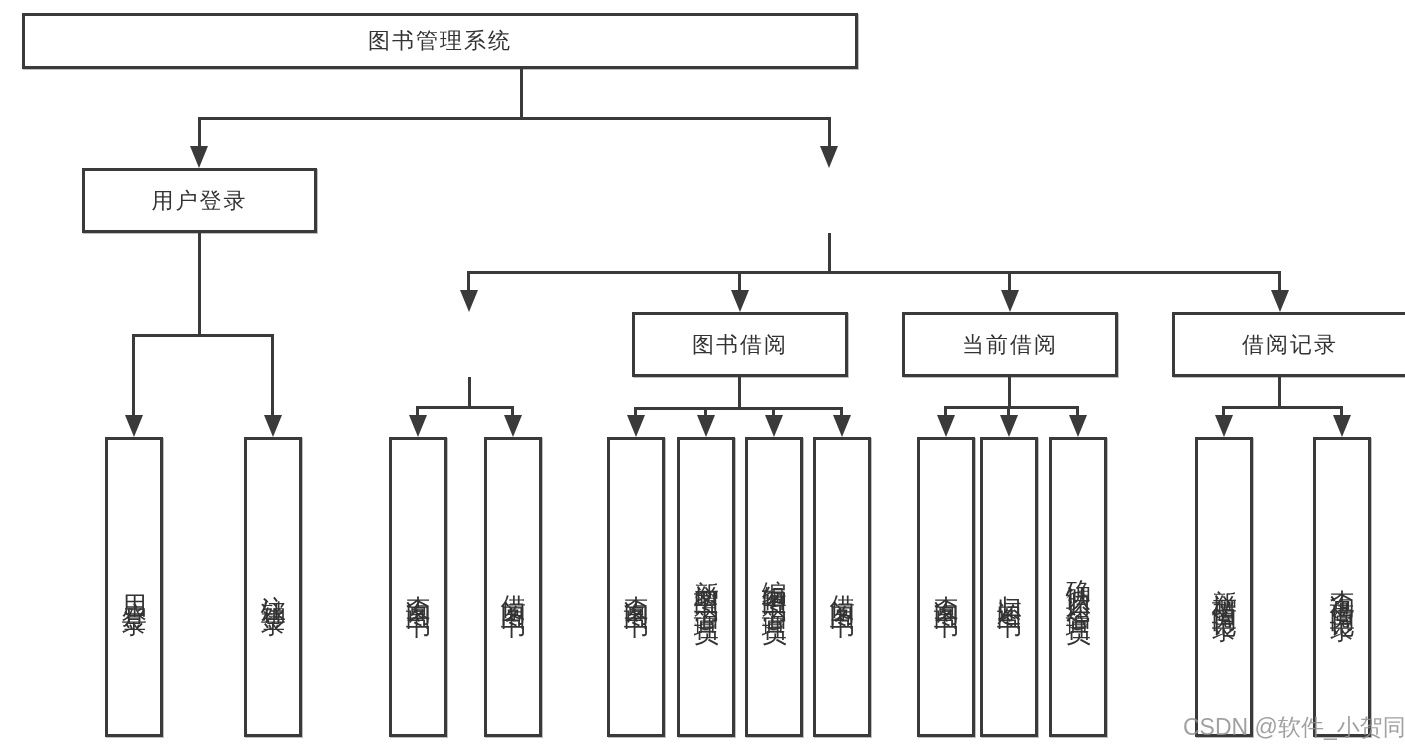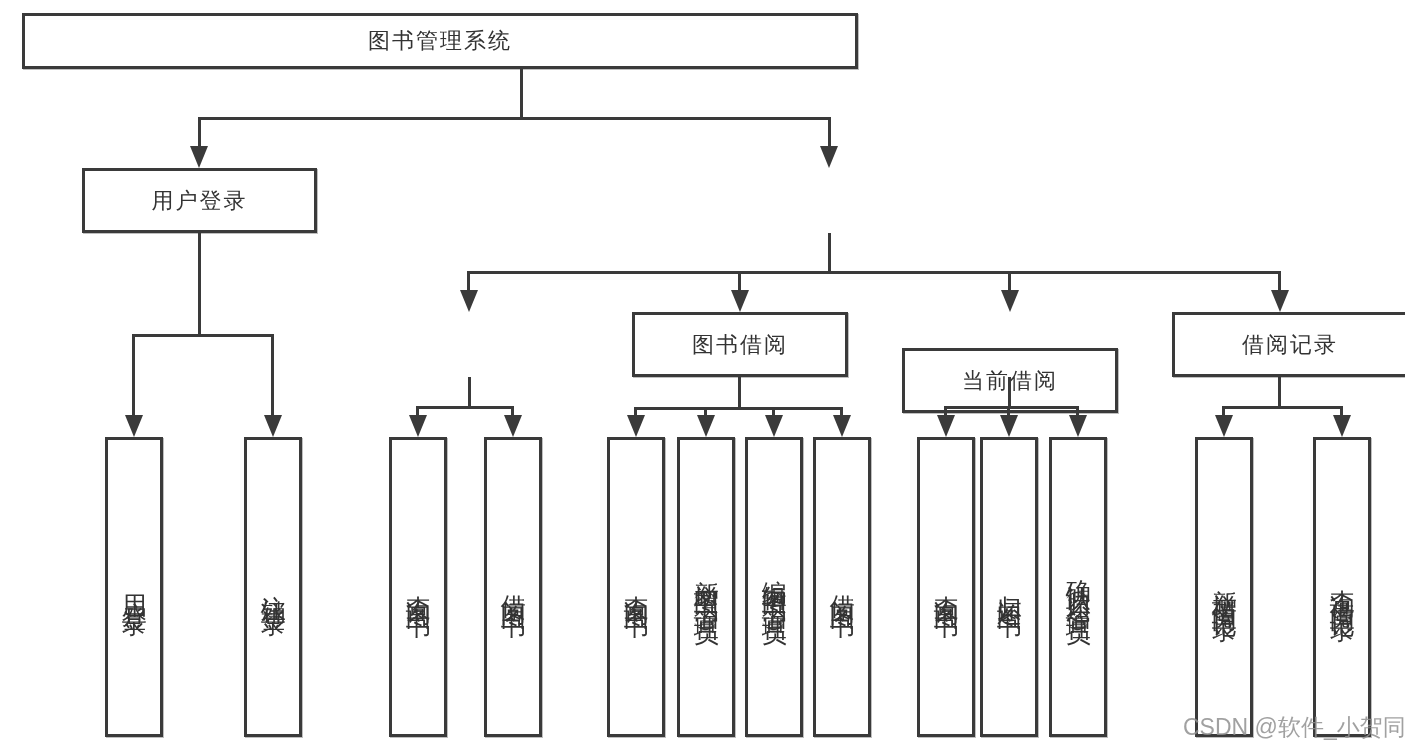--- a/index.html
+++ b/index.html
@@ -40,21 +40,21 @@
     <span>图书管理系统</span>
   </div>
 
   <div class="box" style="left:82px; top:168px; width:235px; height:65px;">
     <span>用户登录</span>
   </div>
 
   <div class="box" style="left:632px; top:312px; width:216px; height:65px;">
     <span>图书借阅</span>
   </div>
-  <div class="box" style="left:902px; top:312px; width:216px; height:65px;margin-top:36px;">
+  <div class="box" style="left:902px; top:312px; width:216px; height:65px;">
     <span>当前借阅</span>
   </div>
   <div class="box" style="left:1172px; top:312px; width:236px; height:65px;">
     <span>借阅记录</span>
   </div>
 
   <div class="box vbox" style="left:105px; top:437px; width:58px; height:300px;">
     <span>用户登录</span>
   </div>
   <div class="box vbox" style="left:244px; top:437px; width:58px; height:300px;">

